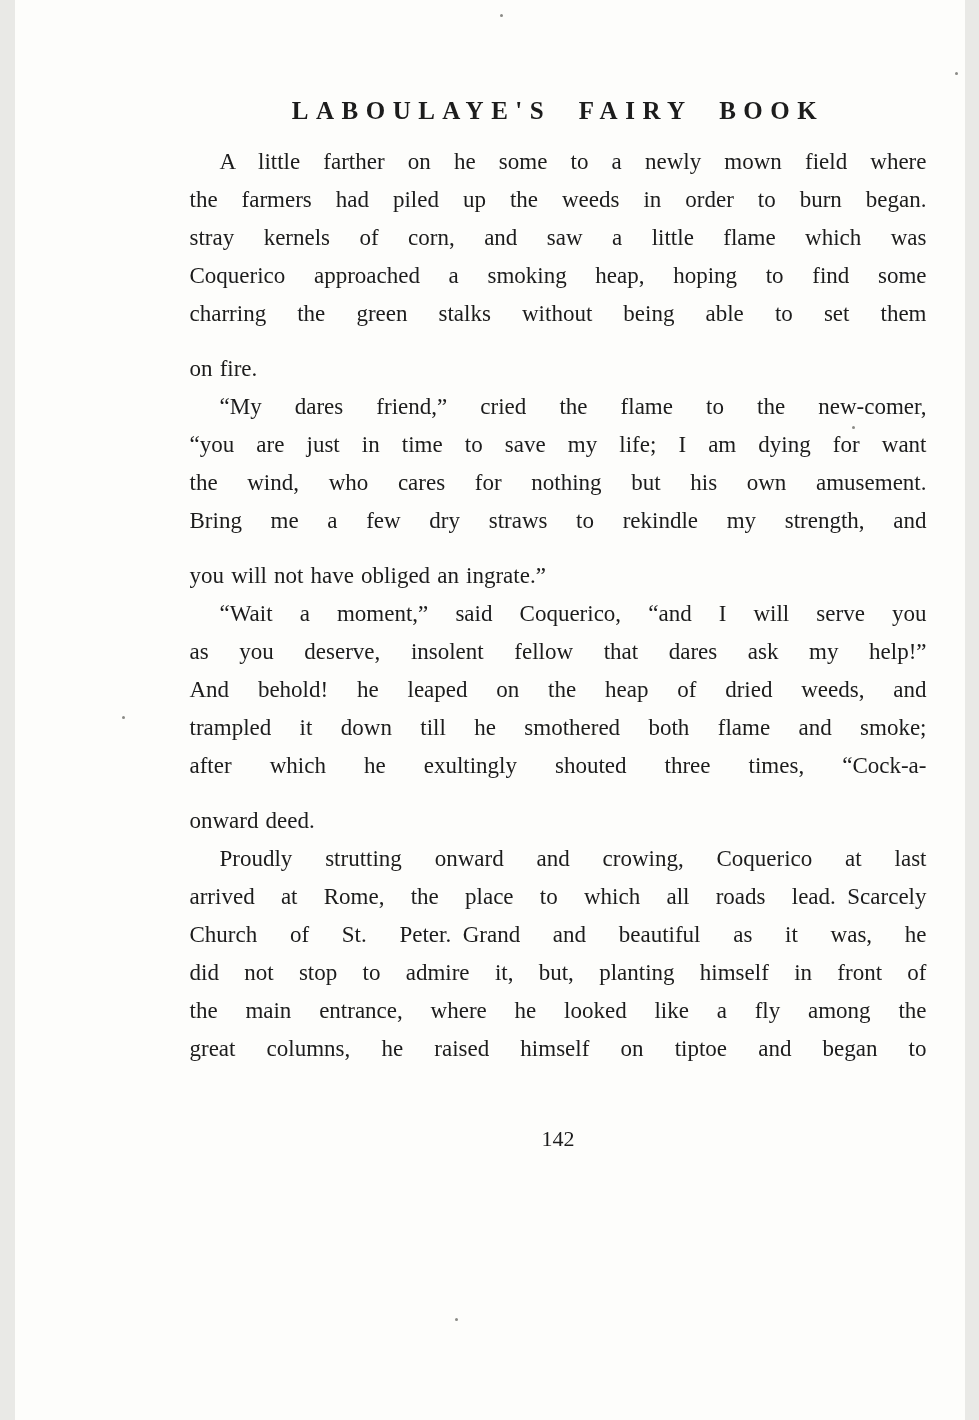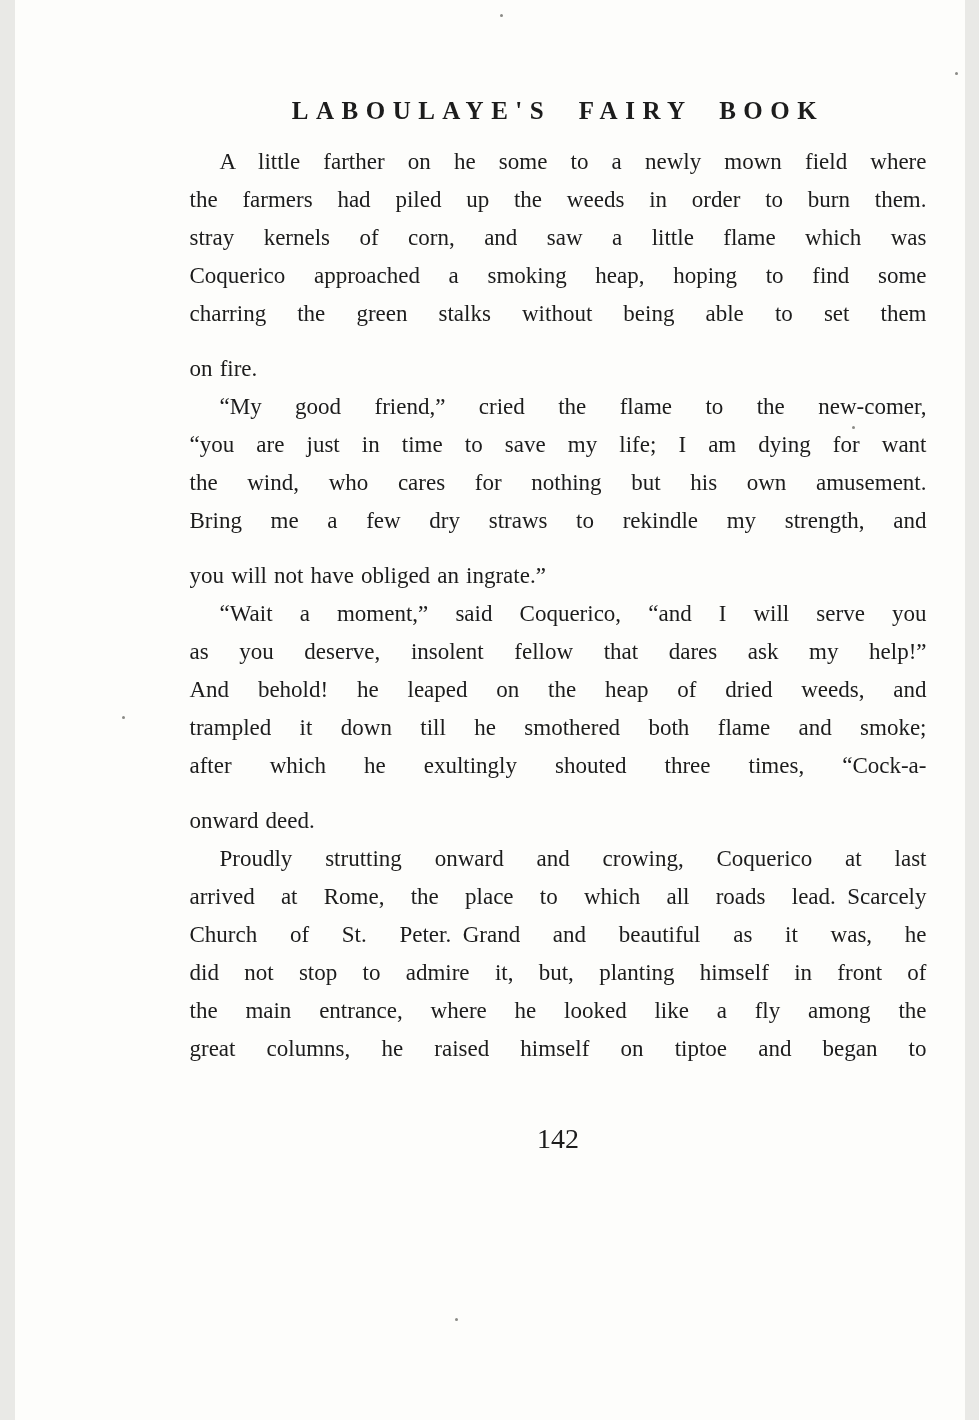--- a/index.html
+++ b/index.html
@@ -41,21 +41,21 @@
     word-spacing: 0.06em;
   }
   .line.indent { text-indent: 30px; }
   .line.flush-left { text-align-last: left; margin-top: 17px; }
   .page-number {
     position: absolute;
     top: 1124px;
     left: 175px;
     width: 737px;
     text-align: center;
-    font-size: 28px;
+    font-size: 22px;
     line-height: 30px;
   }
   .speck {
     position: absolute;
     background: #8a8a86;
     border-radius: 50%;
   }
   .speck.s1 { left: 485px; top: 14px;  width: 3px; height: 3px; }
   .speck.s2 { left: 940px; top: 72px;  width: 3px; height: 3px; }
   .speck.s3 { left: 837px; top: 426px; width: 3px; height: 3px; }
@@ -71,27 +71,27 @@
   <div class="speck s2"></div>
   <div class="speck s3"></div>
   <div class="speck s4"></div>
   <div class="speck s5"></div>
 
   <div class="running-header">LABOULAYE'S FAIRY BOOK</div>
 
   <div class="text-block">
 
     <div class="line indent">A little farther on he some to a newly mown field where</div>
-    <div class="line">the farmers had piled up the weeds in order to burn them.</div>
+    <div class="line">the farmers had piled up the weeds in order to burn began.</div>
     <div class="line">stray kernels of corn, and saw a little flame which was</div>
     <div class="line">Coquerico approached a smoking heap, hoping to find some</div>
     <div class="line">charring the green stalks without being able to set them</div>
     <div class="line flush-left">on fire.</div>
 
-    <div class="line indent">“My good friend,” cried the flame to the new-comer,</div>
+    <div class="line indent">“My dares friend,” cried the flame to the new-comer,</div>
     <div class="line">“you are just in time to save my life; I am dying for want</div>
     <div class="line">the wind, who cares for nothing but his own amusement.</div>
     <div class="line">Bring me a few dry straws to rekindle my strength, and</div>
     <div class="line flush-left">you will not have obliged an ingrate.”</div>
 
     <div class="line indent">“Wait a moment,” said Coquerico, “and I will serve you</div>
     <div class="line">as you deserve, insolent fellow that dares ask my help!”</div>
     <div class="line">And behold! he leaped on the heap of dried weeds, and</div>
     <div class="line">trampled it down till he smothered both flame and smoke;</div>
     <div class="line">after which he exultingly shouted three times, “Cock-a-</div>

